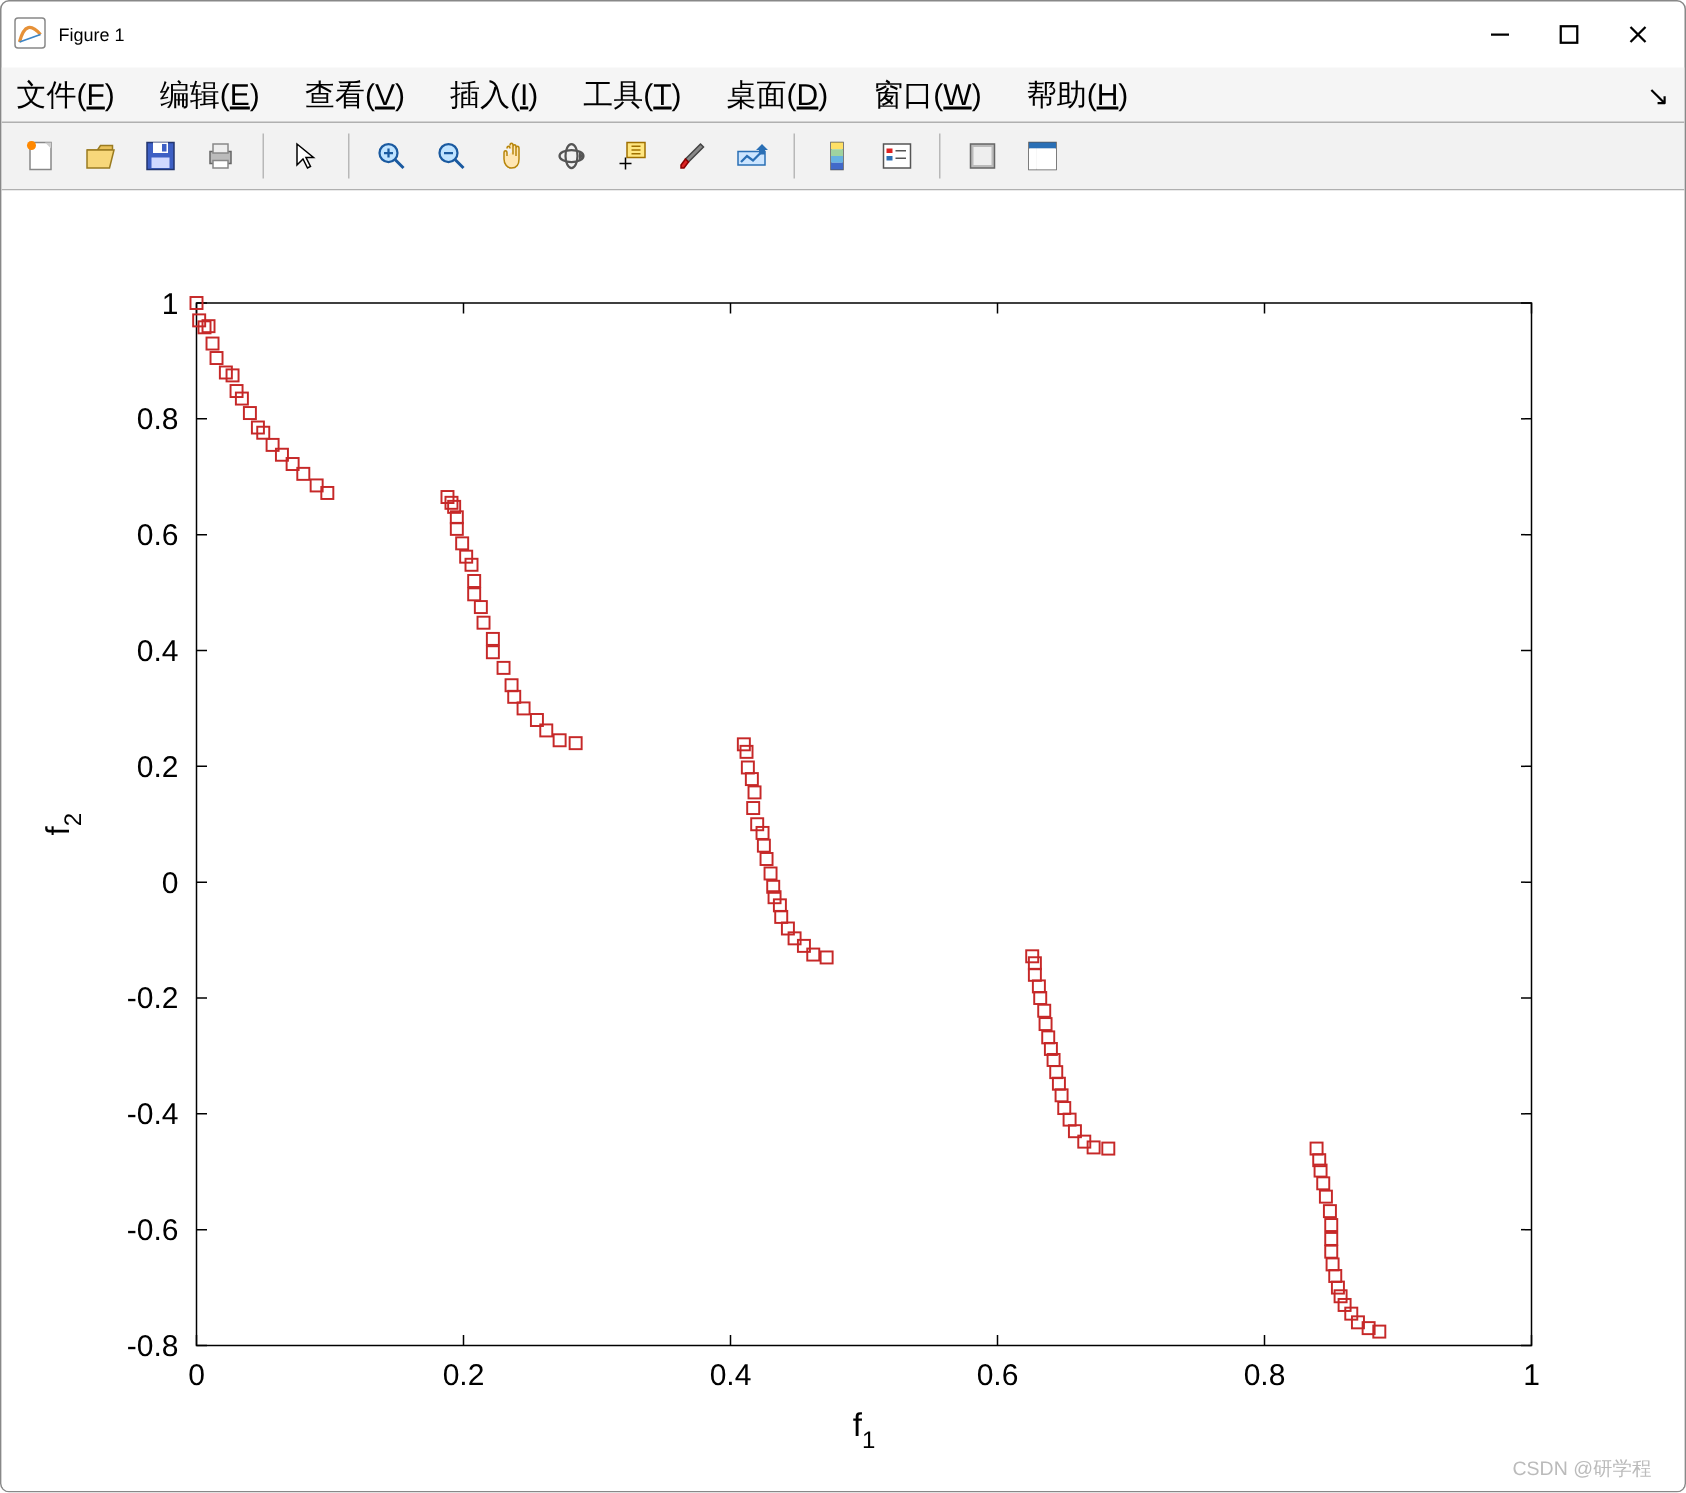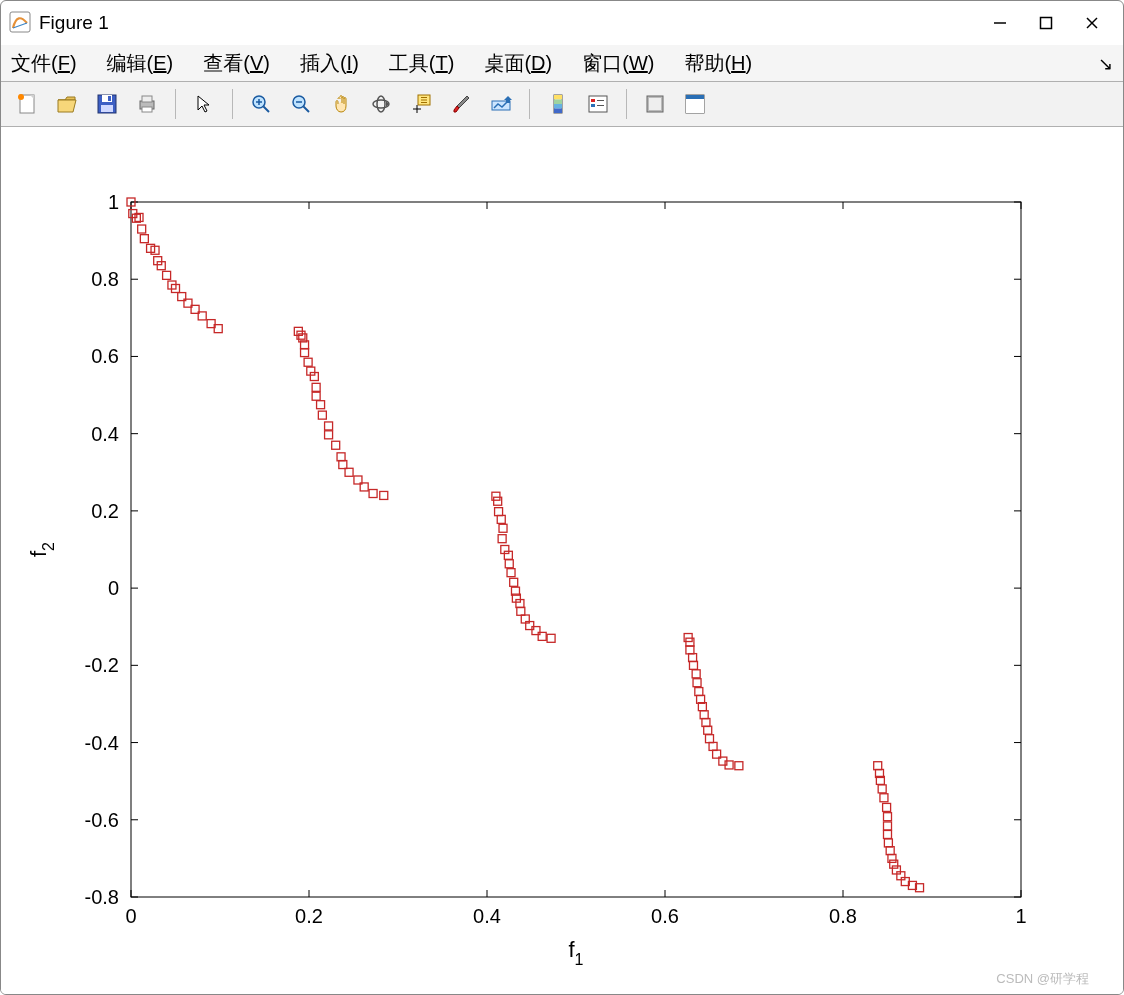--- a/index.html
+++ b/index.html
@@ -1,30 +1,30 @@
 <!DOCTYPE html>
 <html><head>
 <meta charset="utf-8">
 <style>
   html, body { margin:0; padding:0; font-family:"Segoe UI","Microsoft YaHei",Arial,sans-serif; font-size:14px; background:#fff; color:#000; }
   .window { width:1124px; height:995px; border:1px solid #888; border-radius:6px; box-sizing:border-box; background:#fff; position:relative; overflow:hidden; }
   .titlebar { height:44px; display:flex; align-items:center; padding:0 8px; }
-  .titlebar .title { font-size:19px; margin-left:8px; flex:0 0 auto; }
+  .titlebar .title { font-size:12px; margin-left:8px; flex:0 0 auto; }
   .titlebar .spacer { flex:1 1 auto; }
   .sysbtn { width:46px; height:32px; display:flex; align-items:center; justify-content:center; }
   .menubar { height:36px; display:flex; align-items:center; padding:0 10px; gap:30px; border-bottom:1px solid #b0b0b0; background:#f5f5f5; position:relative; }
   .menubar .mitem { font-size:20px; cursor:default; }
   .menubar .mitem .ul { text-decoration:underline; }
   .menubar .undock { position:absolute; right:10px; top:8px; font-size:18px;}
   .toolbar { height:44px; display:flex; align-items:center; padding:0 8px; gap:4px; border-bottom:1px solid #b0b0b0; background:#f2f2f2; }
   .tbtn { width:34px; height:34px; display:flex; align-items:center; justify-content:center; border:1px solid transparent; border-radius:3px; }
   .tsep { width:1px; height:30px; background:#b8b8b8; margin:0 6px; }
   .plot-wrap { position:absolute; left:0; right:0; top:126px; bottom:0; background:#fff; }
   svg.plot { position:absolute; left:0; top:0; }
-  .watermark { position:absolute; right:34px; bottom:6px; font-size:13px; color:#bbb; pointer-events:none;}
+  .watermark { position:absolute; right:22px; bottom:6px; font-size:13px; color:#bbb; pointer-events:none;}
   .axis-label { font-size:22px; font-family:Arial,"Segoe UI",sans-serif; }
   .tick-label { font-size:20px; font-family:Arial,"Segoe UI",sans-serif; }
 </style>
 </head>
 <body>
 
 <div class="window">
 
   <div class="titlebar">
     <span>

